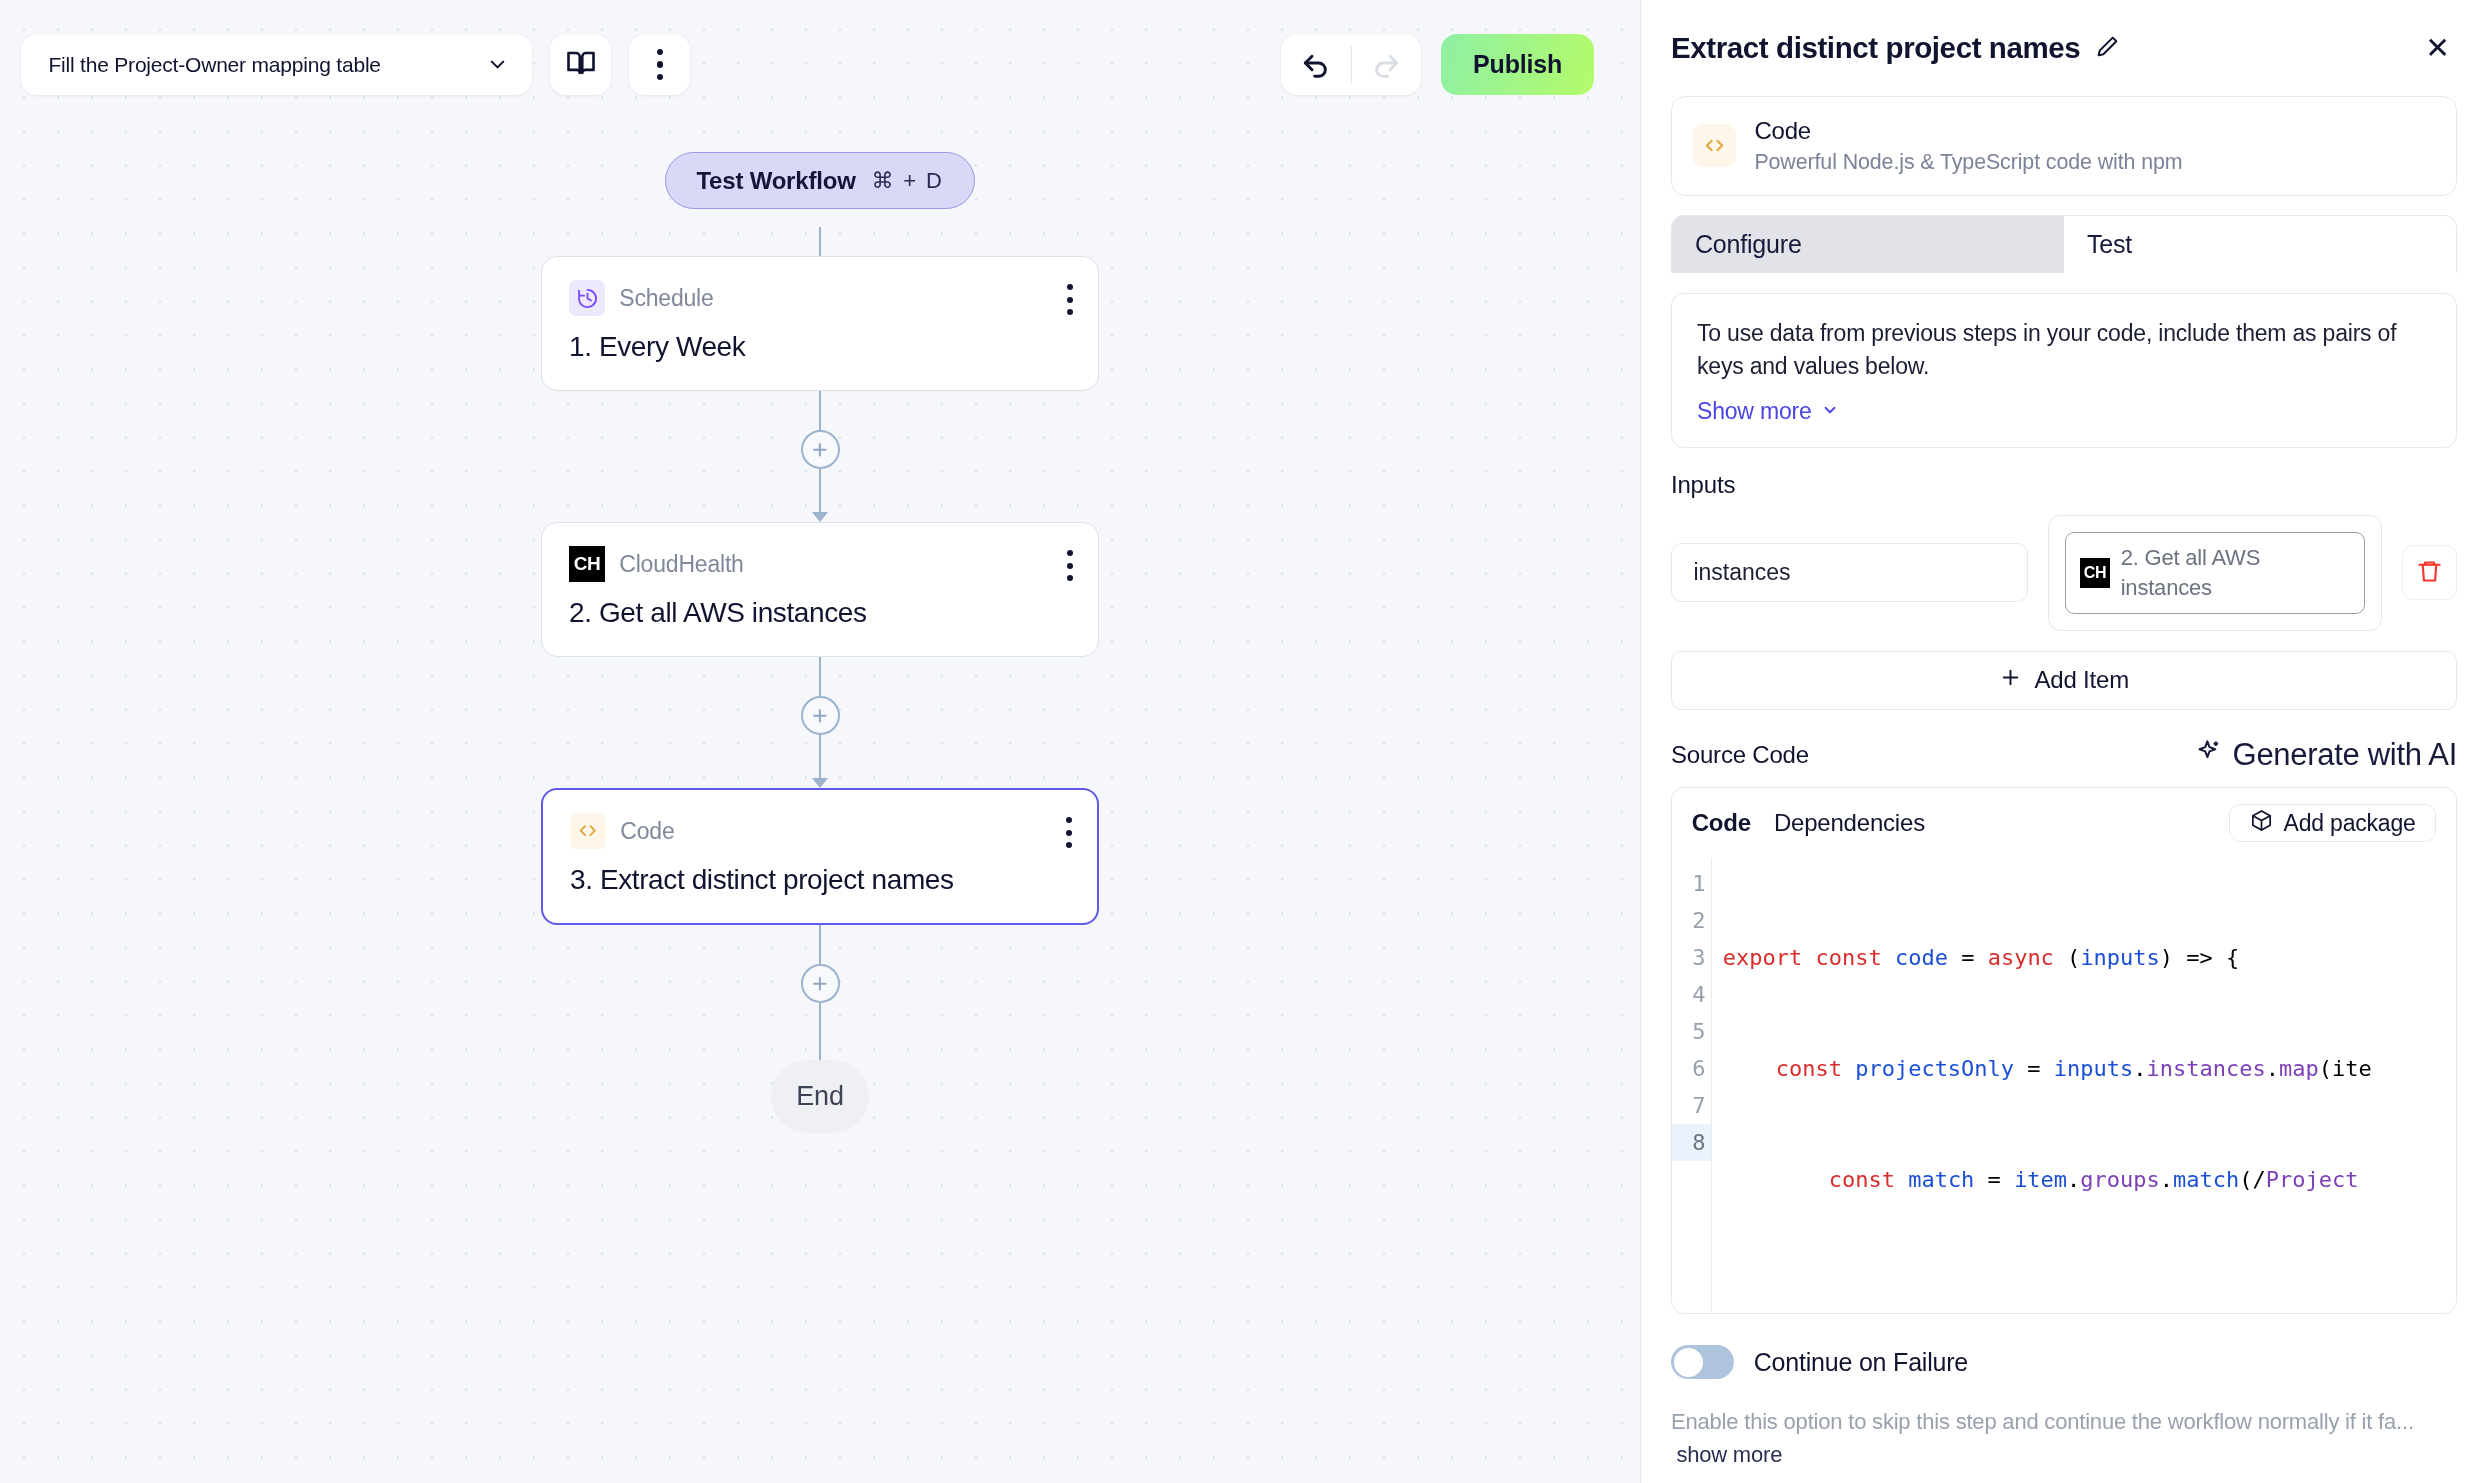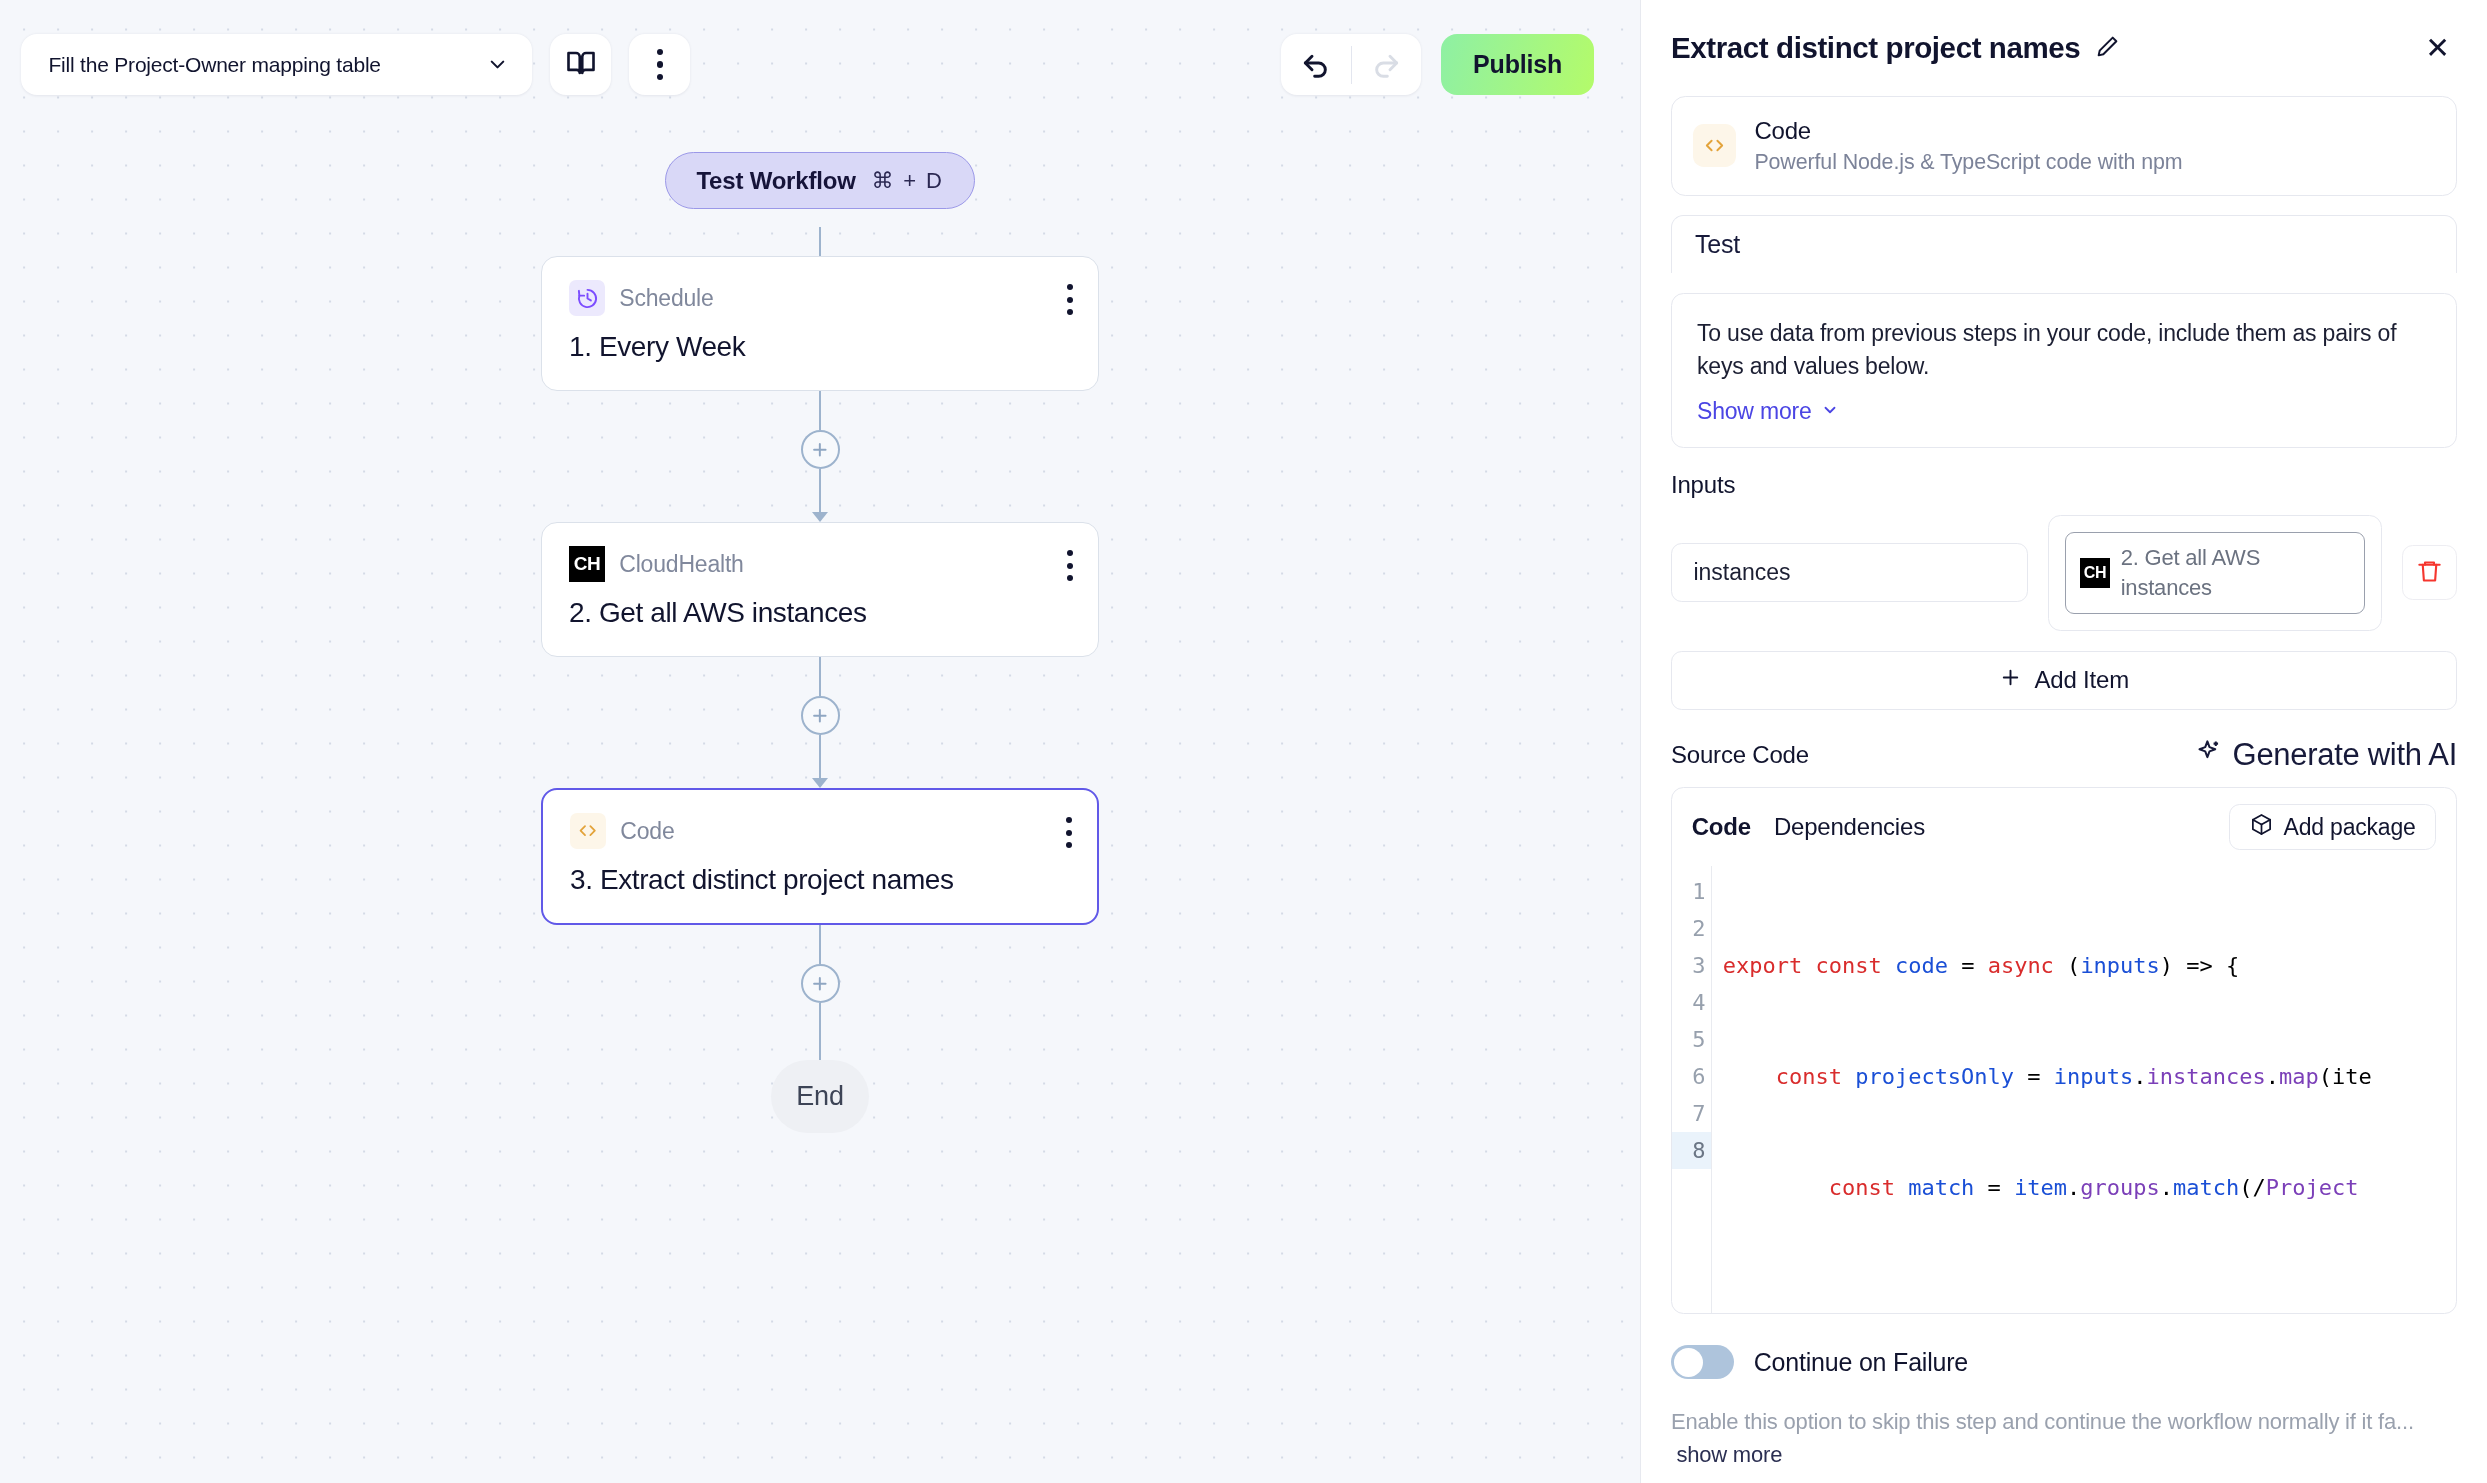--- a/index.html
+++ b/index.html
@@ -132,21 +132,21 @@
 
   .add-item { margin-top: 19.7px; height: 59px; border: 1.3px solid #e6e8ef; border-radius: 10.7px; display: flex; align-items: center; justify-content: center; gap: 12.5px; font-size: 24px; color: #11142e; letter-spacing: -0.2px; }
 
   .srow { margin-top: 27px; display: flex; align-items: center; justify-content: space-between; }
   .gen-ai { display: flex; align-items: center; gap: 10.7px; font-size: 31px; color: #171a3a; letter-spacing: -0.3px; }
 
   .code-card { margin-top: 14.3px; border: 1.3px solid #e6e8ef; border-radius: 12.5px; overflow: hidden; height: 527px; display: flex; flex-direction: column; }
   .code-head { display: flex; align-items: center; gap: 23px; padding: 16px 19.7px; }
   .ct { font-size: 24px; color: #11142e; letter-spacing: -0.2px; }
   .ct.active { font-weight: 700; }
-  .add-pkg { margin-left: auto; height: 46px; border: 1.3px solid #e6e8ef; border-radius: 10.7px; display: flex; align-items: center; gap: 10.7px; padding: 0 19.7px; font-size: 23px; color: #11142e; letter-spacing: -0.2px; }
+  .add-pkg { margin-left: auto; height: 38px; border: 1.3px solid #e6e8ef; border-radius: 10.7px; display: flex; align-items: center; gap: 10.7px; padding: 0 19.7px; font-size: 23px; color: #11142e; letter-spacing: -0.2px; }
   .editor { flex: 1; display: flex; font-family: "DejaVu Sans Mono", monospace; font-size: 22px; line-height: 37px; overflow: hidden; }
   .gutter { width: 39px; text-align: right; padding-top: 7.1px; color: #97a0ad; flex: 0 0 auto; user-select: none; }
   .gutter div { padding-right: 5.4px; }
   .gutter div.cur { background: #eaf3fb; color: #6b7685; }
   .code-area { flex: 1; padding-top: 7.1px; border-left: 1.3px solid #e9ebf0; position: relative; overflow: hidden; white-space: pre; }
   .code-area .ln { padding-left: 10.7px; }
   .k { color: #d92c2c; } .v { color: #1a4fd6; } .p { color: #7b3fb8; }
 
   .toggle-row { margin-top: 31px; display: flex; align-items: center; gap: 19.7px; }
   .toggle { width: 63px; height: 34px; border-radius: 17px; background: #aec4dc; position: relative; }
@@ -342,20 +342,23 @@
             <polyline points="15 7 20 12 15 17"></polyline>
           </svg>
       </span>
       <div>
         <div class="step-name">Code</div>
         <div class="step-desc">Powerful Node.js &amp; TypeScript code with npm</div>
       </div>
     </div>
 
     <div class="tabs">
+      <div class="tab active">
+        <span>Configure</span>
+      </div>
       <div class="tab">
         <span>Test</span>
       </div>
     </div>
 
     <div class="info-box">
       <div class="info-text">To use data from previous steps in your code, include them as pairs of keys and values below.</div>
       <div class="show-more">
         <span>Show more</span>
         <span>

